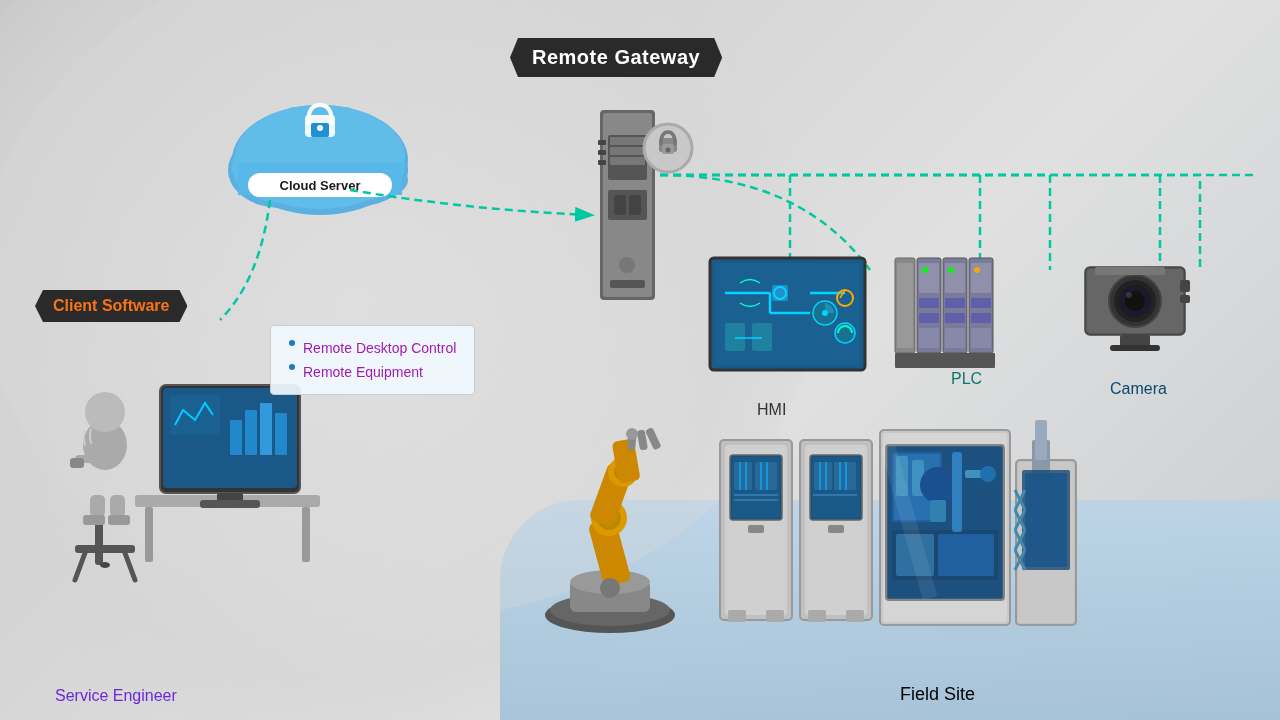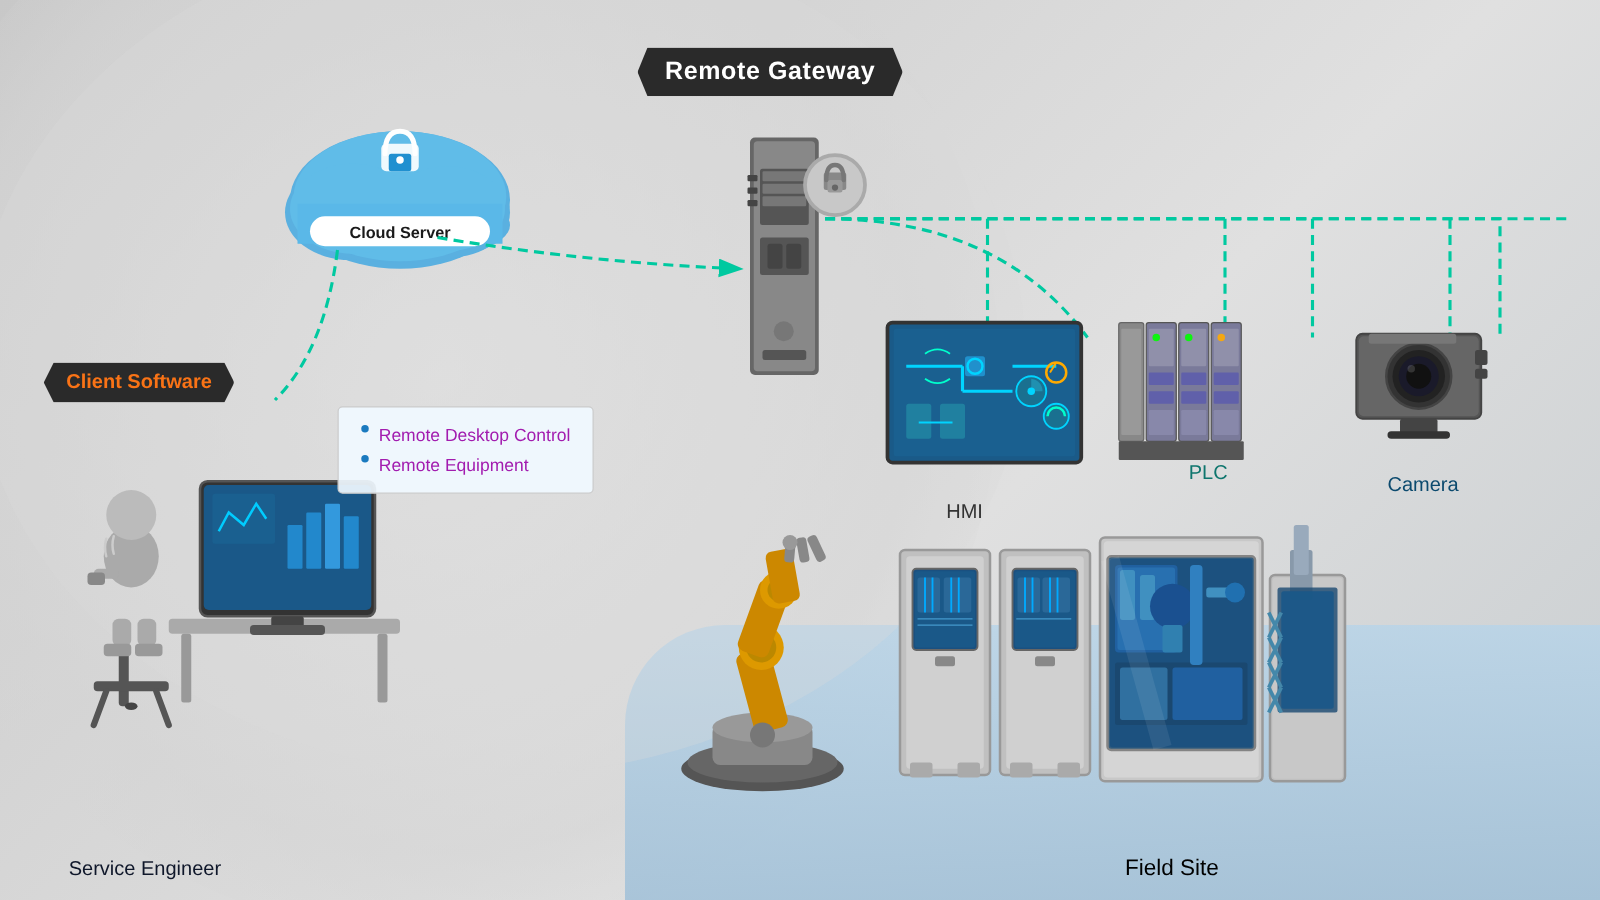--- a/index.html
+++ b/index.html
@@ -452,17 +452,17 @@
       <span>Remote Equipment</span>
     </div>
   </div>
 
   <div style="position:absolute; top:385px; left:757px; font-size:16px; color:#333; font-weight:500; text-align:center;margin-top:16px;">HMI</div>
 
   <div style="position:absolute; top:370px; left:951px; font-size:16px; color:#0f766e; font-weight:500; text-align:center;">PLC</div>
 
   <div style="position:absolute; top:380px; left:1110px; font-size:16px; color:#0c4a6e; font-weight:500; text-align:center;">Camera</div>
 
-  <div style="position:absolute; bottom:15px; left:55px; font-size:16px; color:#0f172a;">Service Engineer</div>
+  <div style="position:absolute; bottom:15px; left:55px; font-size:16px; color:#6d28d9;">Service Engineer</div>
 
   <div style="position:absolute; bottom:15px; left:900px; font-size:18px; color:#000000; font-weight:500;">Field Site</div>
 
 </div>
 
 </body></html>

